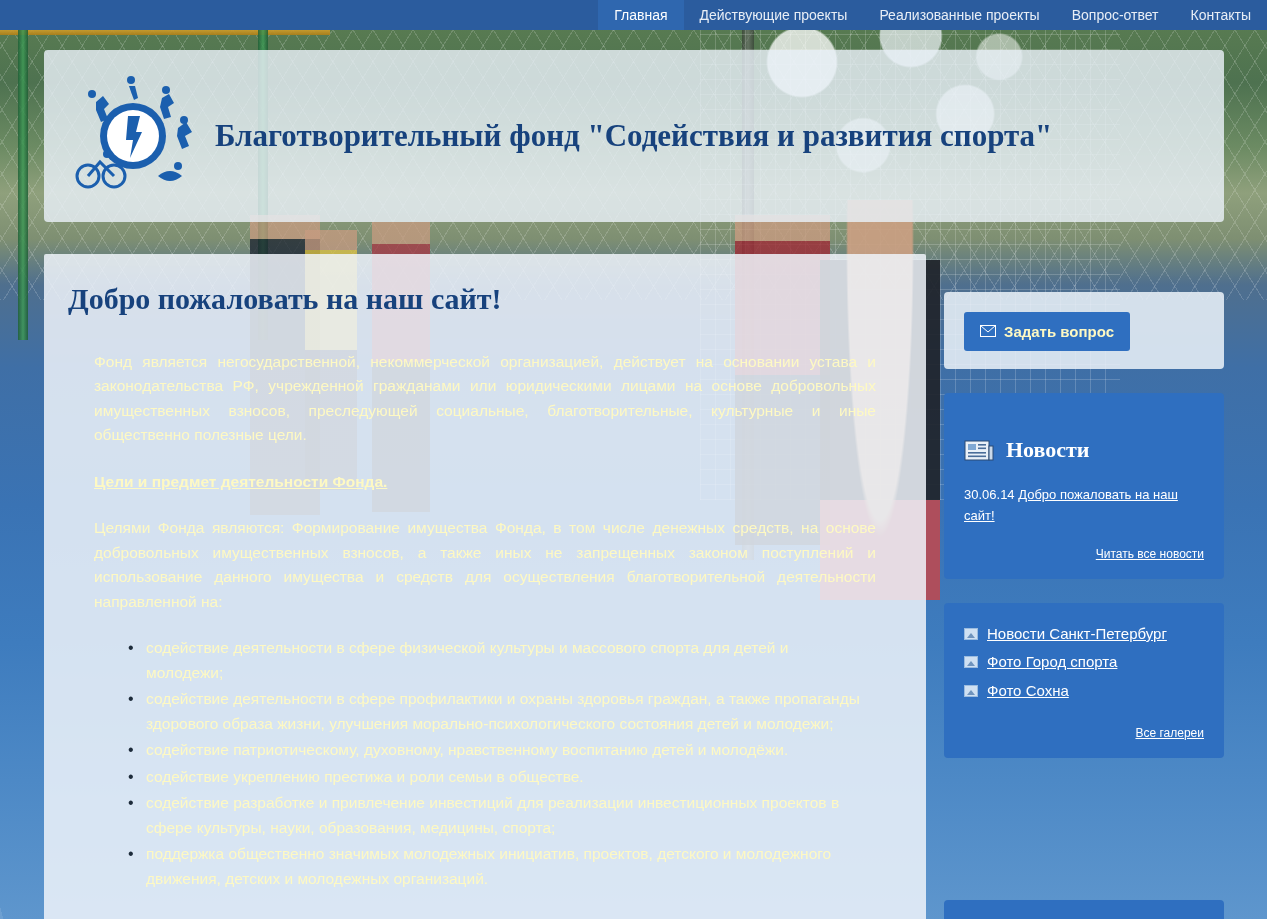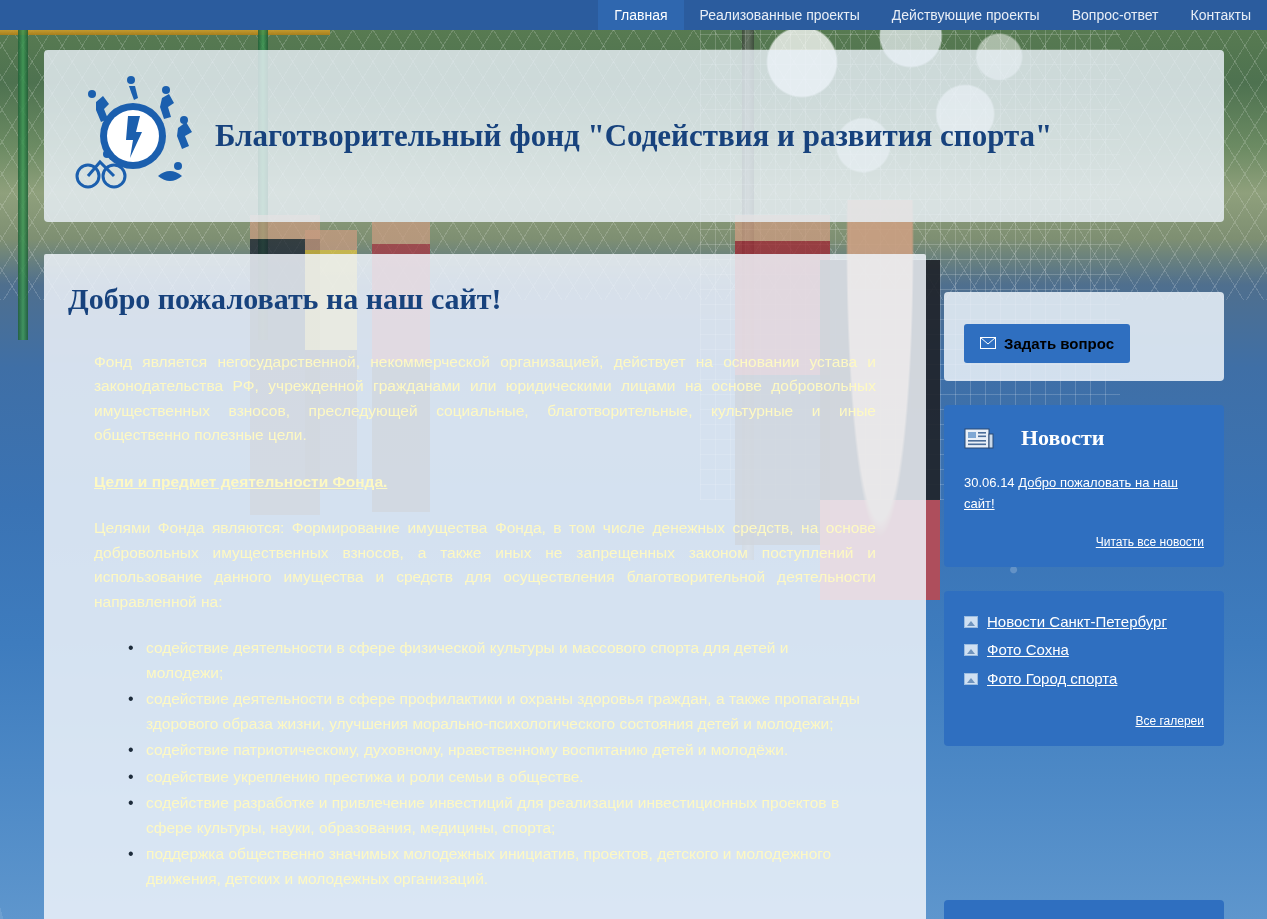--- a/index.html
+++ b/index.html
@@ -218,33 +218,33 @@
   }
   .side-box.news, .side-box.gallery, .side-box.partners {
     background: #2f6fc0;
     color: #ffffff;
   }
   .ask-btn {
     display: inline-flex;
     align-items: center;
     gap: 8px;
     background: #2f6fc0;
-    color: #000000;
+    color: #fef9c3;
     border: none;
     border-radius: 3px;
     font-size: 15px;
     font-weight: bold;
     padding: 11px 16px;
     cursor: pointer;
     font-family: "Liberation Sans", sans-serif;
-    margin-top: 12px;
   }
   .side-head {
-    display: flex; align-items: center; gap: 27px;
+    display: flex; align-items: center; gap: 12px;
     margin-bottom: 22px;
+    margin-top: 24px;
   }
   .side-head .side-title {
     font-size: 22px;
     font-weight: bold;
     color: #ffffff;
     font-family: "Liberation Serif", serif;
   }
   .side-icon {
     width: 30px; height: 26px;
     display: inline-block;
@@ -309,22 +309,22 @@
   <div class="balloons"></div>
   <div class="playerL"></div>
   <div class="playerY"></div>
   <div class="playerR"></div>
   <div class="player2"></div>
   <div class="player"></div>
 </div>
 
 <div class="topnav">
   <div class="nav-item active">Главная</div>
+  <div class="nav-item">Действующие проекты</div>
   <div class="nav-item">Реализованные проекты</div>
-  <div class="nav-item">Действующие проекты</div>
   <div class="nav-item">Вопрос-ответ</div>
   <div class="nav-item">Контакты</div>
 </div>
 
 <div class="page">
 
   <div class="header">
     <div class="logo">
       <svg width="135" height="128" viewBox="0 0 135 128" aria-hidden="true">
         <circle cx="67" cy="64" r="33" fill="#1b5fae"></circle>
@@ -411,25 +411,25 @@
     </div>
 
     <div class="side-box gallery">
       <ul class="gal-list">
         <li>
           <span class="gal-ico"></span>
           <a href="#">Новости Санкт-Петербург</a>
         </li>
         <li>
           <span class="gal-ico"></span>
-          <a href="#">Фото Сохна</a>
+          <a href="#">Фото Город спорта</a>
         </li>
         <li>
           <span class="gal-ico"></span>
-          <a href="#">Фото Город спорта</a>
+          <a href="#">Фото Сохна</a>
         </li>
       </ul>
       <div class="side-more" style="margin-top:24px;">
         <a href="#">Все галереи</a>
       </div>
     </div>
   </div>
 </div>
 
 <div class="partners-strip"></div>

